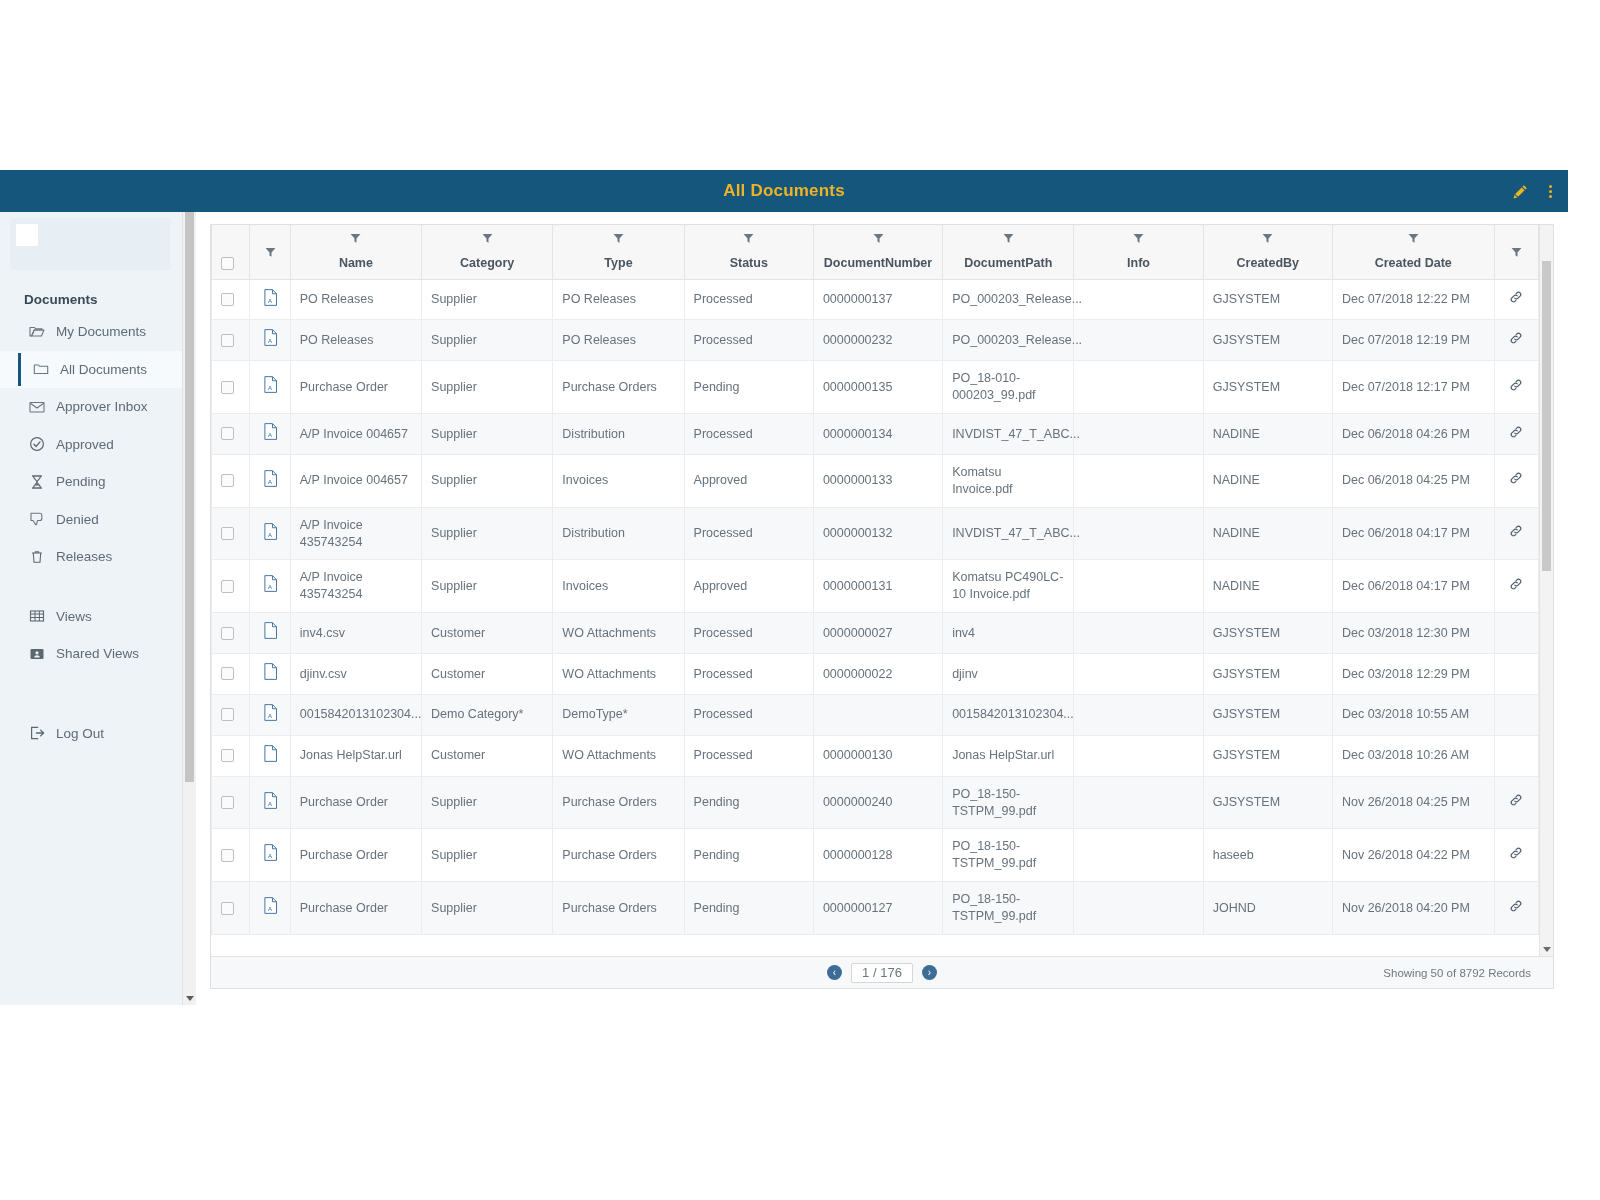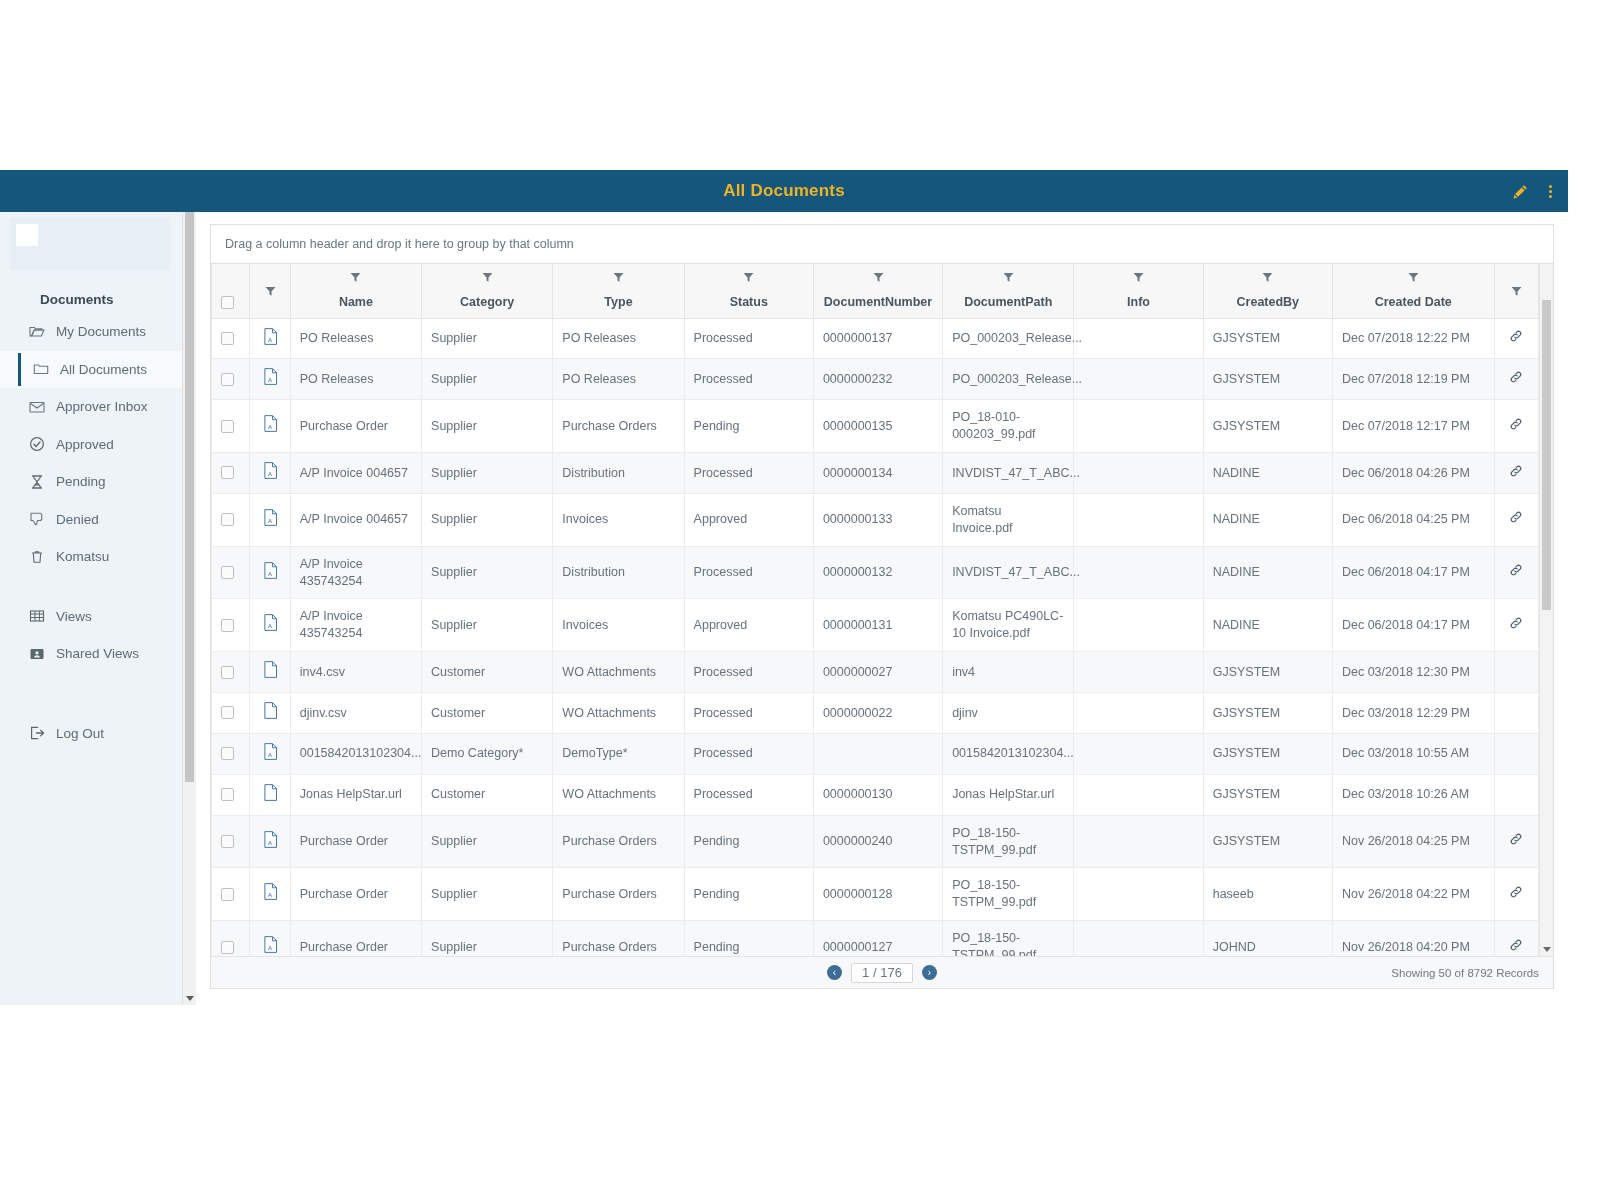--- a/index.html
+++ b/index.html
@@ -67,21 +67,21 @@
     position: relative;
   }
   .sidebar-logo:before {
     content: "";
     position: absolute;
     left: 6px; top: 6px;
     width: 22px; height: 22px;
     background: #ffffff;
   }
   .sidebar-section-title {
-    margin: 22px 0 6px 40px;
+    margin: 22px 0 6px 24px;
     font-size: 13.5px;
     font-weight: bold;
     color: #3b4a56;
   }
   .nav-item {
     display: flex;
     align-items: center;
     gap: 11px;
     height: 37.5px;
     padding-left: 29px;
@@ -287,21 +287,21 @@
     border: 1px solid #d6d6d6;
     background: #ffffff;
     font-size: 13px;
     color: #6a7680;
     text-align: center;
     line-height: 18px;
     border-radius: 2px;
   }
   .records {
     position: absolute;
-    right: 14px;
+    right: 22px;
     font-size: 11.5px;
     color: #70797f;
   }
 </style>
 </head>
 <body>
 
 <div class="page-wrap">
 
   <div class="topbar">
@@ -386,21 +386,21 @@
         </span>
         <span>Denied</span>
       </div>
 
       <div class="nav-item">
         <span class="ic">
           <svg width="16" height="16" viewBox="0 0 16 16">
               <path d="M3 4h10M6.3 4V2.7h3.4V4M4.3 4l.7 9.3h6l.7-9.3z" fill="none" stroke="#5c6870" stroke-width="1.1" stroke-linejoin="round"></path>
             </svg>
         </span>
-        <span>Komatsu</span>
+        <span>Releases</span>
       </div>
 
       <div class="nav-gap"></div>
 
       <div class="nav-item">
         <span class="ic">
           <svg width="16" height="16" viewBox="0 0 16 16">
               <rect x="1.5" y="3" width="13" height="10" fill="none" stroke="#5c6870" stroke-width="1.1"></rect>
               <path d="M1.5 6h13M1.5 9.5h13M6 3v10M10.4 3v10" stroke="#5c6870" stroke-width="1"></path>
             </svg>
@@ -435,21 +435,20 @@
     <div class="side-scroll">
       <div class="thumb"></div>
       <div class="arrow">
           <span class="tri"></span>
         </div>
     </div>
 
     <div class="main">
       <div class="grid-shell">
 
-        <div class="group-hint">Drag a column header and drop it here to group by that column</div>
 
         <div class="grid-body">
           <div class="table-scroll">
             <table class="grid">
               <colgroup>
                 <col class="col-cb">
                   <col class="col-ic">
                   <col class="col-name">
                   <col class="col-cat">
                 <col class="col-type">

